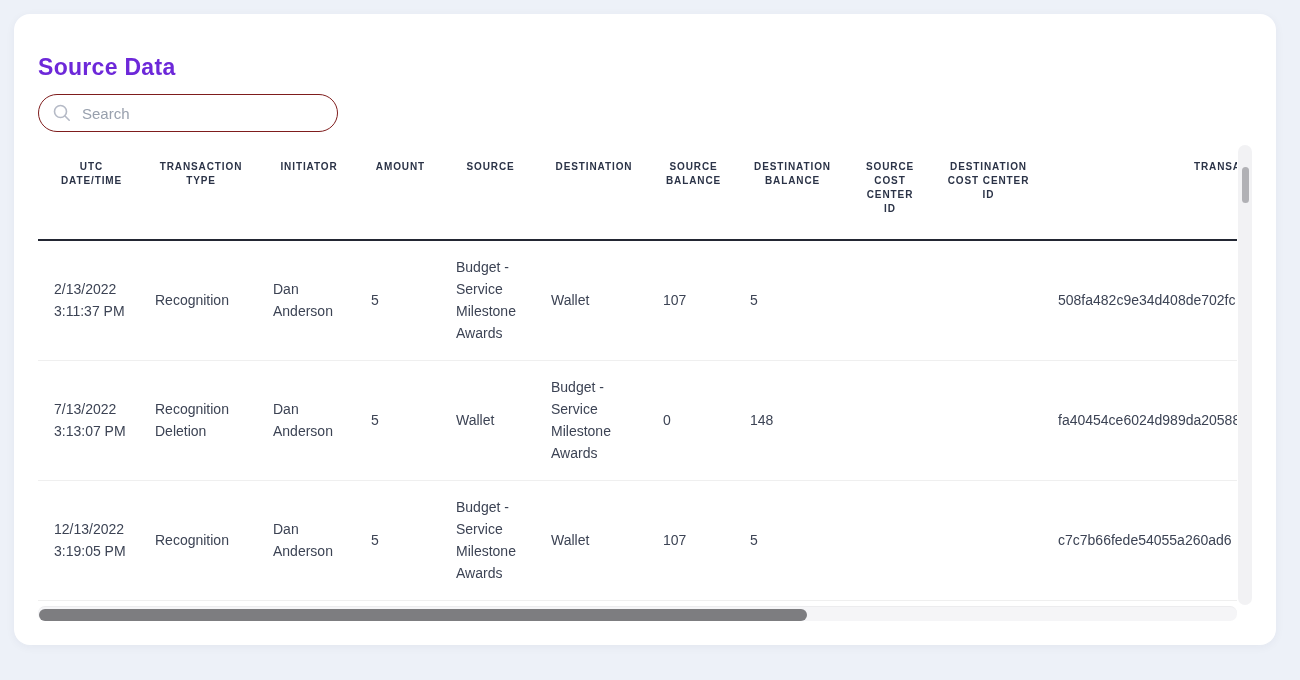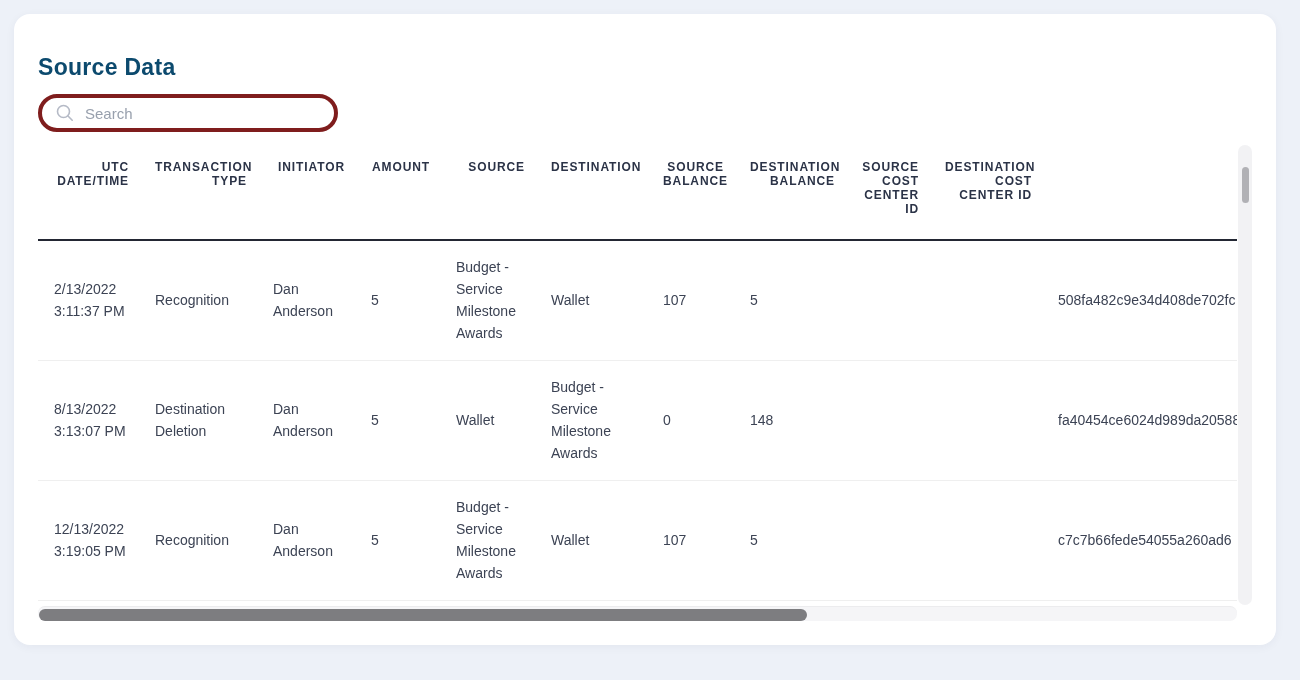--- a/index.html
+++ b/index.html
@@ -15,28 +15,28 @@
     width: 1262px; height: 631px;
     background: #ffffff;
     border-radius: 16px;
     box-shadow: 0 2px 10px rgba(30,40,70,0.05);
   }
   .page-title {
     position: absolute;
     left: 24px; top: 40px;
     font-size: 23px;
     font-weight: bold;
-    color: #0c4a6e;
+    color: #6d28d9;
     letter-spacing: 0.3px;
   }
   .search-box {
     position: absolute;
     left: 24px; top: 80px;
     width: 300px; height: 38px;
-    border: 4px solid #7f1d1d;
+    border: 1px solid #7f1d1d;
     border-radius: 19px;
     background: #ffffff;
     display: flex;
     align-items: center;
     padding: 0 14px;
   }
   .search-box .icon {
     width: 18px; height: 18px;
     margin-right: 11px;
     flex: 0 0 auto;
@@ -62,23 +62,23 @@
     width: 1400px;
     border-collapse: collapse;
   }
   col.c1 { width: 101px; } col.c2 { width: 118px; } col.c3 { width: 98px; }
   col.c4 { width: 85px; }  col.c5 { width: 95px; }  col.c6 { width: 112px; }
   col.c7 { width: 87px; }  col.c8 { width: 111px; } col.c9 { width: 84px; }
   col.c10 { width: 113px; } col.c11 { width: 396px; }
   th {
     height: 95px;
     vertical-align: top;
-    text-align: right;
+    text-align: center;
     padding: 15px 10px 16px 16px;
-    font-size: 12px;
+    font-size: 10px;
     font-weight: bold;
     letter-spacing: 0.9px;
     line-height: 14px;
     color: #2b3347;
     text-transform: uppercase;
   }
   thead tr { border-bottom: 2px solid #232733; }
   td {
     height: 120px;
     vertical-align: middle;
@@ -176,22 +176,22 @@
     <td>5</td>
     <td>Budget - Service Milestone Awards</td>
     <td>Wallet</td>
     <td>107</td>
     <td>5</td>
     <td></td>
     <td></td>
     <td>508fa482c9e34d408de702fc</td>
   </tr>
           <tr>
-    <td>8/13/2022 3:13:07 PM</td>
-    <td>Destination Deletion</td>
+    <td>7/13/2022 3:13:07 PM</td>
+    <td>Recognition Deletion</td>
     <td>Dan Anderson</td>
     <td>5</td>
     <td>Wallet</td>
     <td>Budget - Service Milestone Awards</td>
     <td>0</td>
     <td>148</td>
     <td></td>
     <td></td>
     <td>fa40454ce6024d989da20588</td>
   </tr>

